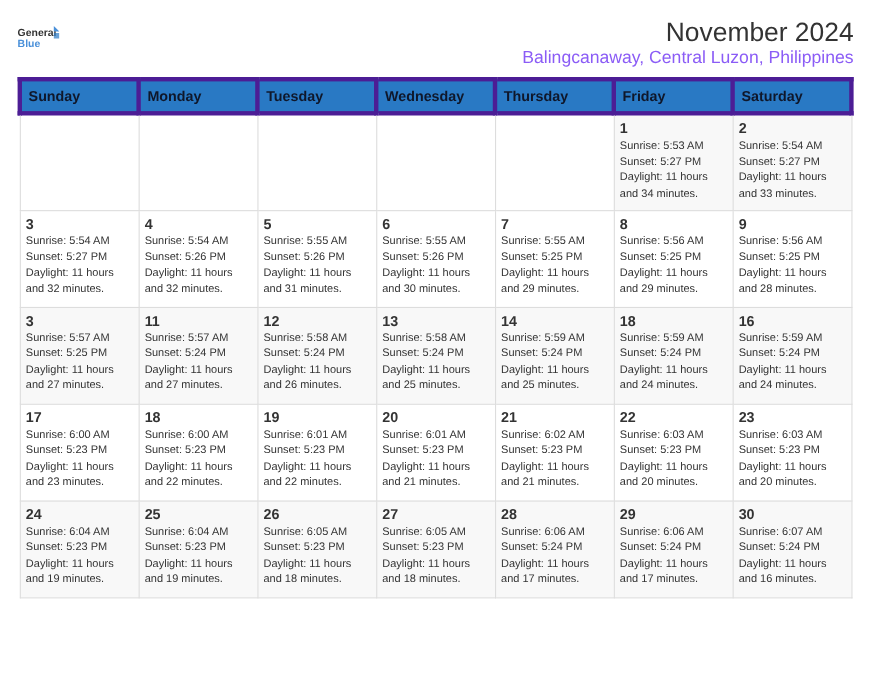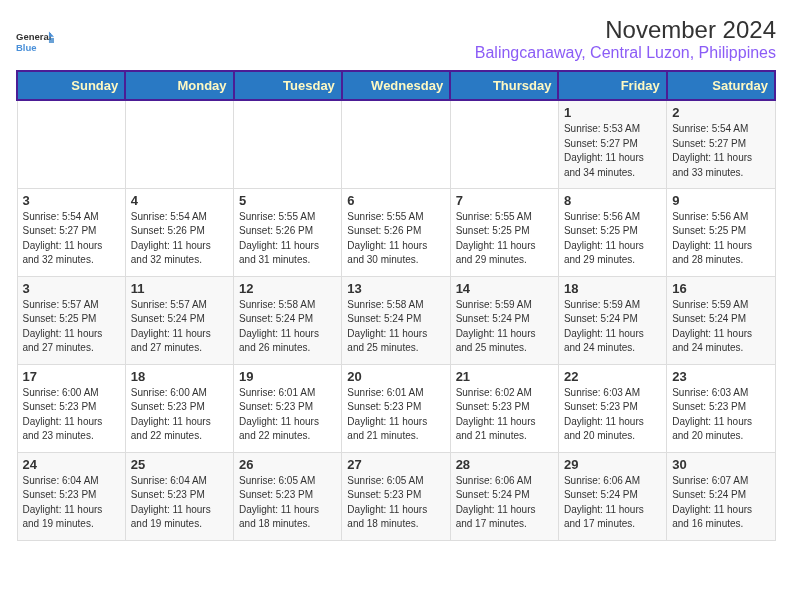--- a/index.html
+++ b/index.html
@@ -5,21 +5,21 @@
     * { box-sizing: border-box; margin: 0; padding: 0; }
     body {
       font-family: Arial, sans-serif;
       background: #fff;
       width: 792px;
       min-height: 612px;
       padding: 16px;
     }
     .header {
       display: flex;
-      align-items: flex-end;
+      align-items: flex-start;
       justify-content: space-between;
       margin-bottom: 8px;
       gap: 17px;
     }
     .logo {
       display: flex;
       align-items: center;
       gap: 4px;
     }
     .title-block {
@@ -34,26 +34,26 @@
       font-size: 16px;
       color: #8b5cf6;
     }
     table {
       width: 100%;
       border-collapse: collapse;
       table-layout: fixed;
     }
     thead tr th {
       background-color: #2979c4;
-      color: #fef9c3;
-      text-align: right;
+      color: #0f172a;
+      text-align: left;
       padding: 6px 6px;
       font-size: 13px;
       font-weight: bold;
-      border: 2px solid #4c1d95;
+      border: 4px solid #4c1d95;
     }
     tbody tr td {
       vertical-align: top;
       padding: 4px 5px;
       border: 1px solid #ddd;
       font-size: 10.5px;
       color: #333;
       height: 88px;
       background: #fff;
     }

